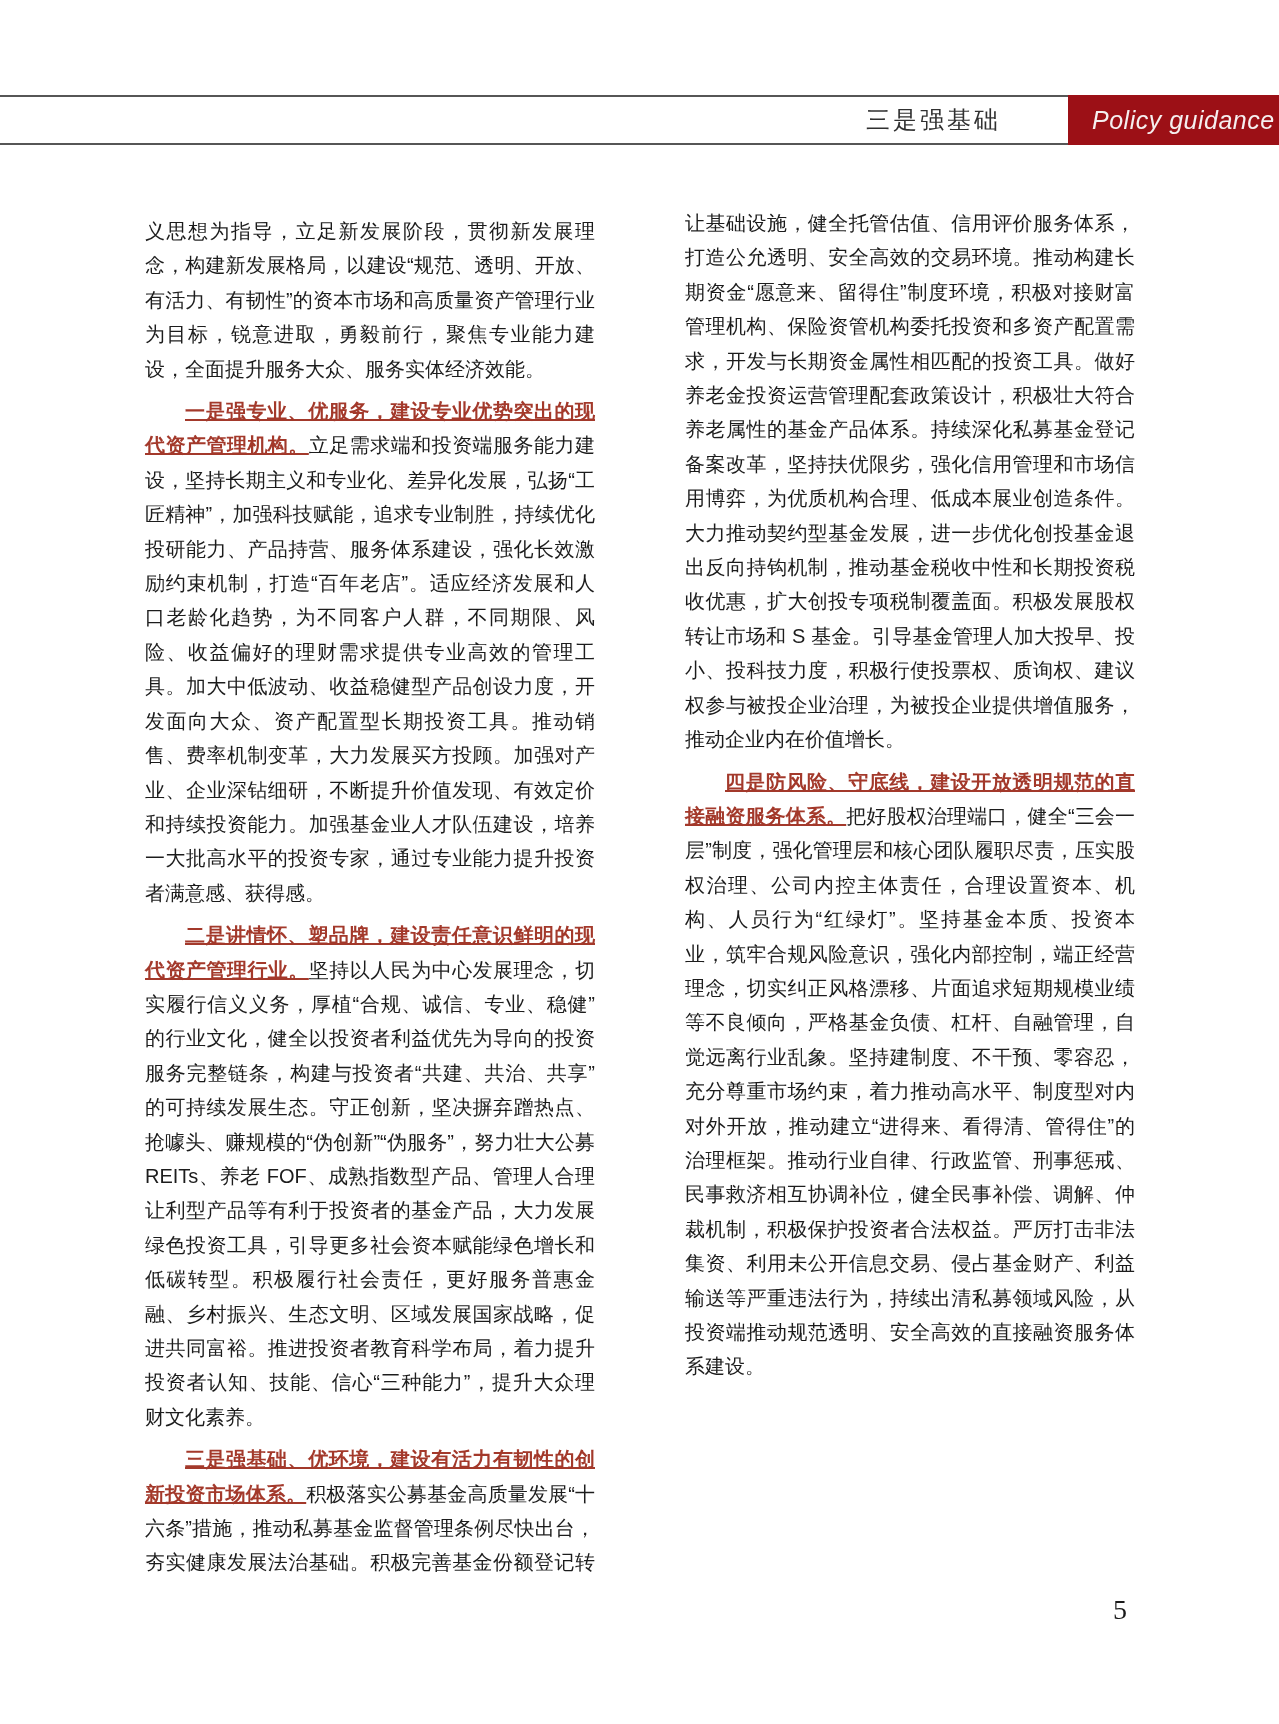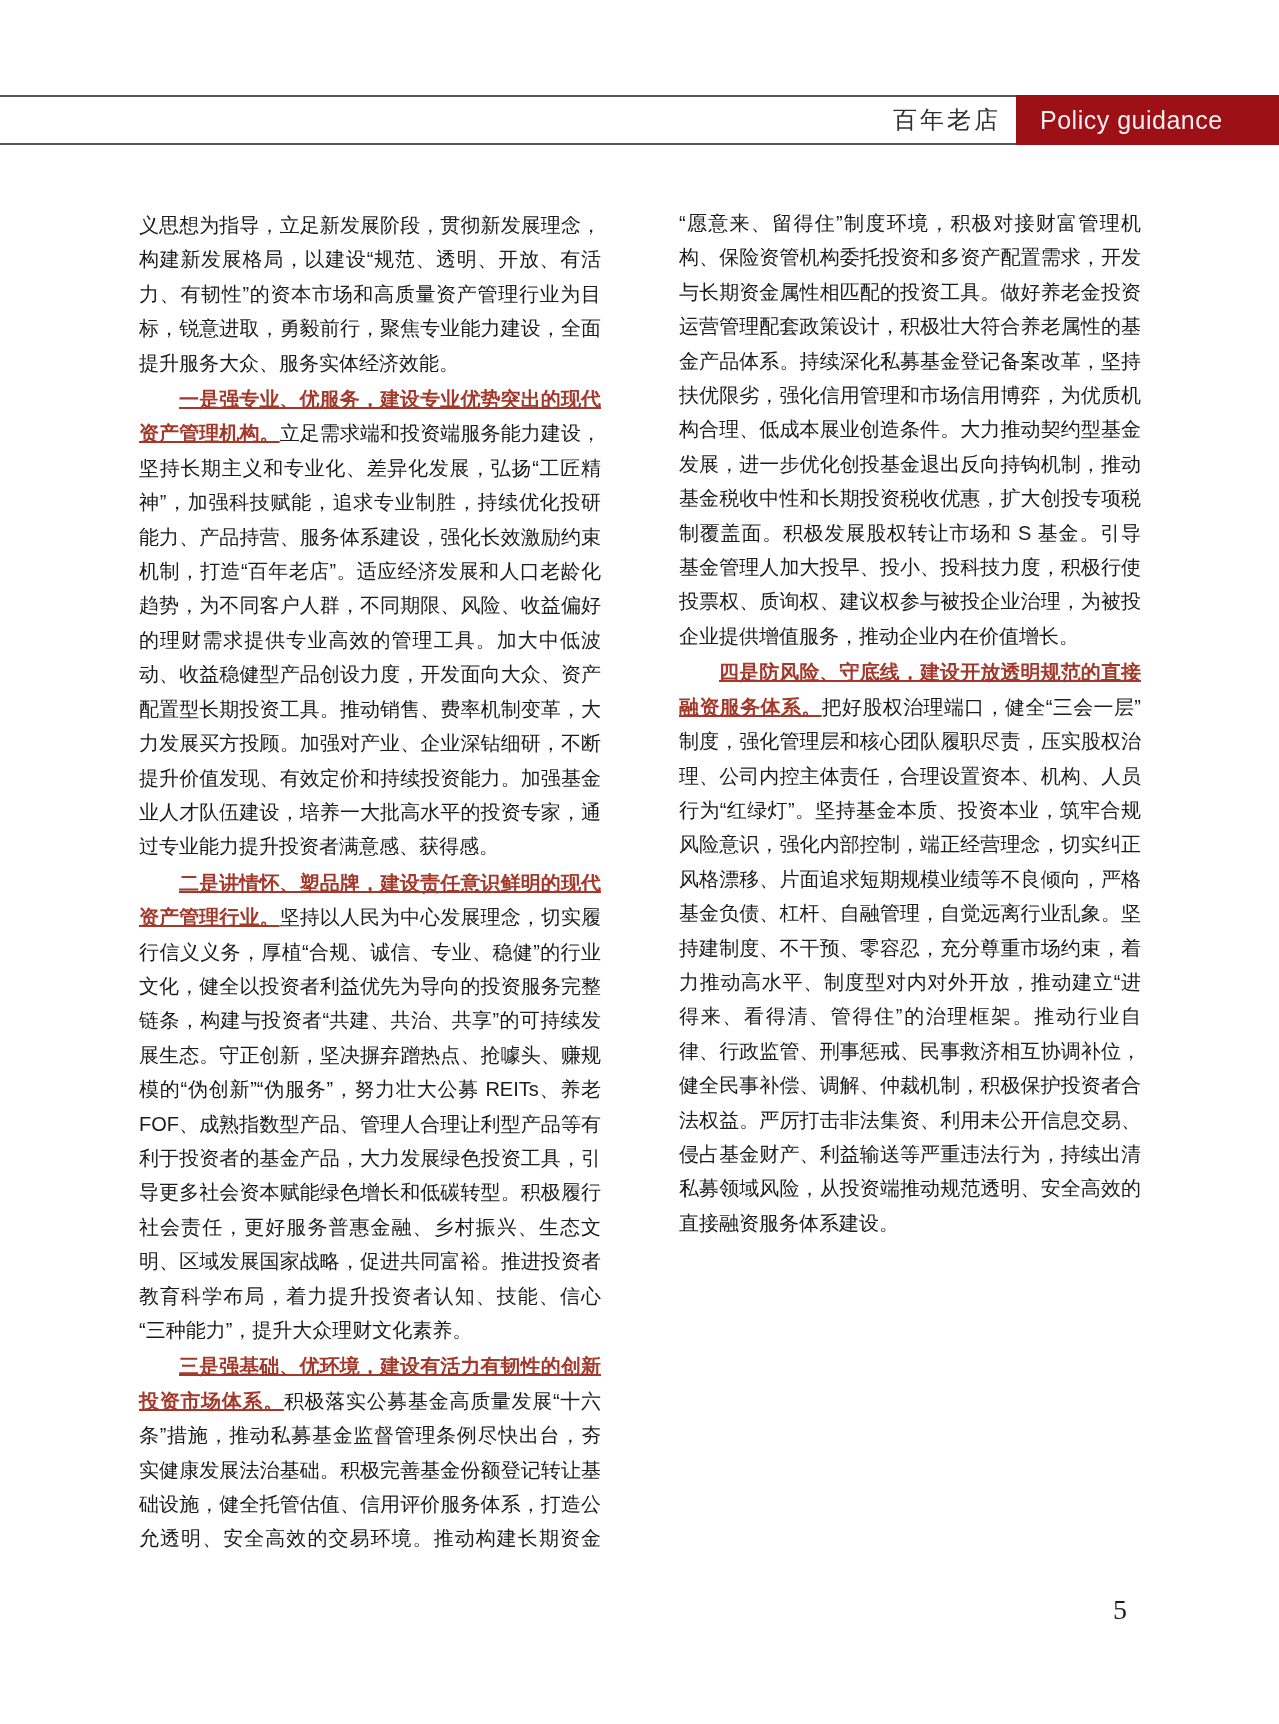--- a/index.html
+++ b/index.html
@@ -15,53 +15,53 @@
     position:absolute;left:0;right:0;top:95px;height:46px;
     border-top:2px solid #565656;
     border-bottom:2px solid #565656;
   }
   .band-zh{
     position:absolute;right:278px;top:0;bottom:0;
     display:flex;align-items:center;
     font-size:24px;letter-spacing:3px;color:#303030;
   }
   .band-en{
-    position:absolute;top:-2px;bottom:-2px;right:0;width:263px;
+    position:absolute;top:-2px;bottom:-2px;right:0;width:211px;
     display:flex;align-items:center;
     padding-left:24px;box-sizing:border-box;
-    color:#f5efef;font-size:25px;letter-spacing:0.5px;
+    color:#f5efef;font-size:25px;letter-spacing:0.5px;font-style:italic;
   }
   
   .columns{
     position:absolute;left:137px;top:206px;
     width:1006px;height:1382px;
     column-count:2;column-gap:74px;column-fill:auto;
     font-size:20px;line-height:34.4px;color:#1c1c1c;
     text-align:justify;
     overflow:hidden;
   }
-  .columns p{margin:2px;padding:0;}
+  .columns p{margin:8px;padding:0;}
   .columns p.indent{text-indent:2em;}
   .lead{
     font-weight:700;
     text-decoration:underline;
   }
   .pageno{
     position:absolute;top:1594px;right:152px;
     font-family:"Liberation Serif","DejaVu Serif",serif;
     font-size:28px;color:#1a1a1a;
   }
 </style>
 </head>
 <body>
 
 <div class="page">
 
   <header class="band">
-    <span class="band-zh">百年老店</span>
+    <span class="band-zh">三是强基础</span>
     <span class="band-en" style="background: rgb(156, 16, 22);">Policy guidance</span>
   </header>
 
   <main class="columns">
 
   <p><span>义思想为指导，立足新发展阶段，贯彻新发展理念，构建新发展格局，以建设“规范、透明、开放、有活力、有韧性”的资本市场和高质量资产管理行业为目标，锐意进取，勇毅前行，聚焦专业能力建设，全面提升服务大众、服务实体经济效能。</span></p>
       <p class="indent"><span class="lead" style="color: rgb(163, 57, 43);">一是强专业、优服务，建设专业优势突出的现代资产管理机构。</span><span>立足需求端和投资端服务能力建设，坚持长期主义和专业化、差异化发展，弘扬“工匠精神”，加强科技赋能，追求专业制胜，持续优化投研能力、产品持营、服务体系建设，强化长效激励约束机制，打造“百年老店”。适应经济发展和人口老龄化趋势，为不同客户人群，不同期限、风险、收益偏好的理财需求提供专业高效的管理工具。加大中低波动、收益稳健型产品创设力度，开发面向大众、资产配置型长期投资工具。推动销售、费率机制变革，大力发展买方投顾。加强对产业、企业深钻细研，不断提升价值发现、有效定价和持续投资能力。加强基金业人才队伍建设，培养一大批高水平的投资专家，通过专业能力提升投资者满意感、获得感。</span></p>
       <p class="indent"><span class="lead" style="color: rgb(163, 57, 43);">二是讲情怀、塑品牌，建设责任意识鲜明的现代资产管理行业。</span><span>坚持以人民为中心发展理念，切实履行信义义务，厚植“合规、诚信、专业、稳健”的行业文化，健全以投资者利益优先为导向的投资服务完整链条，构建与投资者“共建、共治、共享”的可持续发展生态。守正创新，坚决摒弃蹭热点、抢噱头、赚规模的“伪创新”“伪服务”，努力壮大公募 REITs、养老 FOF、成熟指数型产品、管理人合理让利型产品等有利于投资者的基金产品，大力发展绿色投资工具，引导更多社会资本赋能绿色增长和低碳转型。积极履行社会责任，更好服务普惠金融、乡村振兴、生态文明、区域发展国家战略，促进共同富裕。推进投资者教育科学布局，着力提升投资者认知、技能、信心“三种能力”，提升大众理财文化素养。</span></p>
       <p class="indent"><span class="lead" style="color: rgb(163, 57, 43);">三是强基础、优环境，建设有活力有韧性的创新投资市场体系。</span><span>积极落实公募基金高质量发展“十六条”措施，推动私募基金监督管理条例尽快出台，夯实健康发展法治基础。积极完善基金份额登记转让基础设施，健全托管估值、信用评价服务体系，打造公允透明、安全高效的交易环境。推动构建长期资金“愿意来、留得住”制度环境，积极对接财富管理机构、保险资管机构委托投资和多资产配置需求，开发与长期资金属性相匹配的投资工具。做好养老金投资运营管理配套政策设计，积极壮大符合养老属性的基金产品体系。持续深化私募基金登记备案改革，坚持扶优限劣，强化信用管理和市场信用博弈，为优质机构合理、低成本展业创造条件。大力推动契约型基金发展，进一步优化创投基金退出反向持钩机制，推动基金税收中性和长期投资税收优惠，扩大创投专项税制覆盖面。积极发展股权转让市场和 S 基金。引导基金管理人加大投早、投小、投科技力度，积极行使投票权、质询权、建议权参与被投企业治理，为被投企业提供增值服务，推动企业内在价值增长。</span></p>
       <p class="indent"><span class="lead" style="color: rgb(163, 57, 43);">四是防风险、守底线，建设开放透明规范的直接融资服务体系。</span><span>把好股权治理端口，健全“三会一层”制度，强化管理层和核心团队履职尽责，压实股权治理、公司内控主体责任，合理设置资本、机构、人员行为“红绿灯”。坚持基金本质、投资本业，筑牢合规风险意识，强化内部控制，端正经营理念，切实纠正风格漂移、片面追求短期规模业绩等不良倾向，严格基金负债、杠杆、自融管理，自觉远离行业乱象。坚持建制度、不干预、零容忍，充分尊重市场约束，着力推动高水平、制度型对内对外开放，推动建立“进得来、看得清、管得住”的治理框架。推动行业自律、行政监管、刑事惩戒、民事救济相互协调补位，健全民事补偿、调解、仲裁机制，积极保护投资者合法权益。严厉打击非法集资、利用未公开信息交易、侵占基金财产、利益输送等严重违法行为，持续出清私募领域风险，从投资端推动规范透明、安全高效的直接融资服务体系建设。</span></p>

